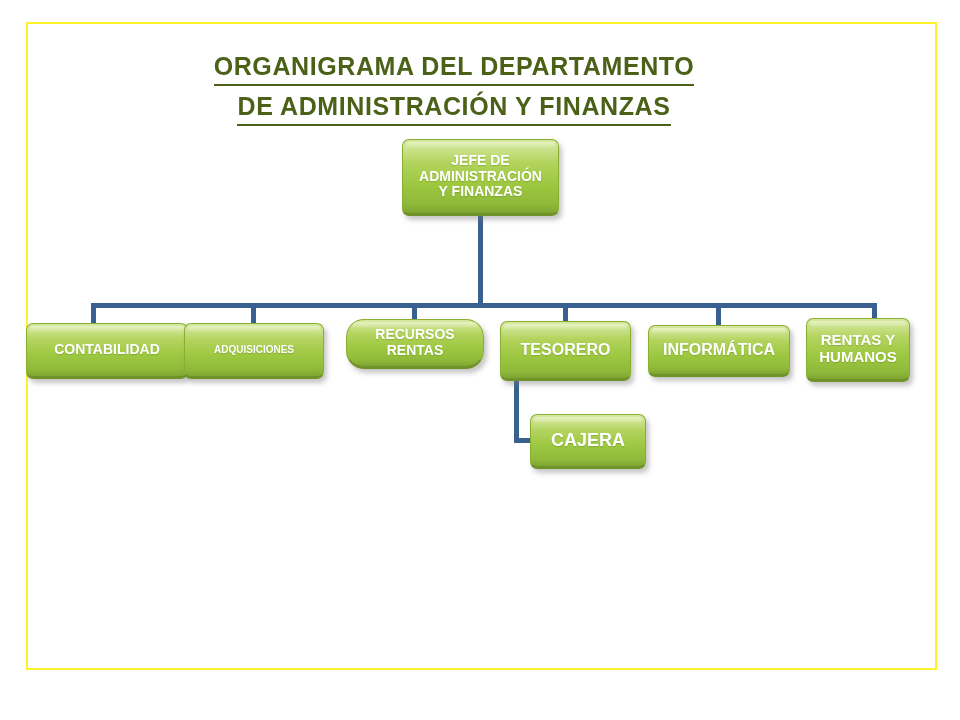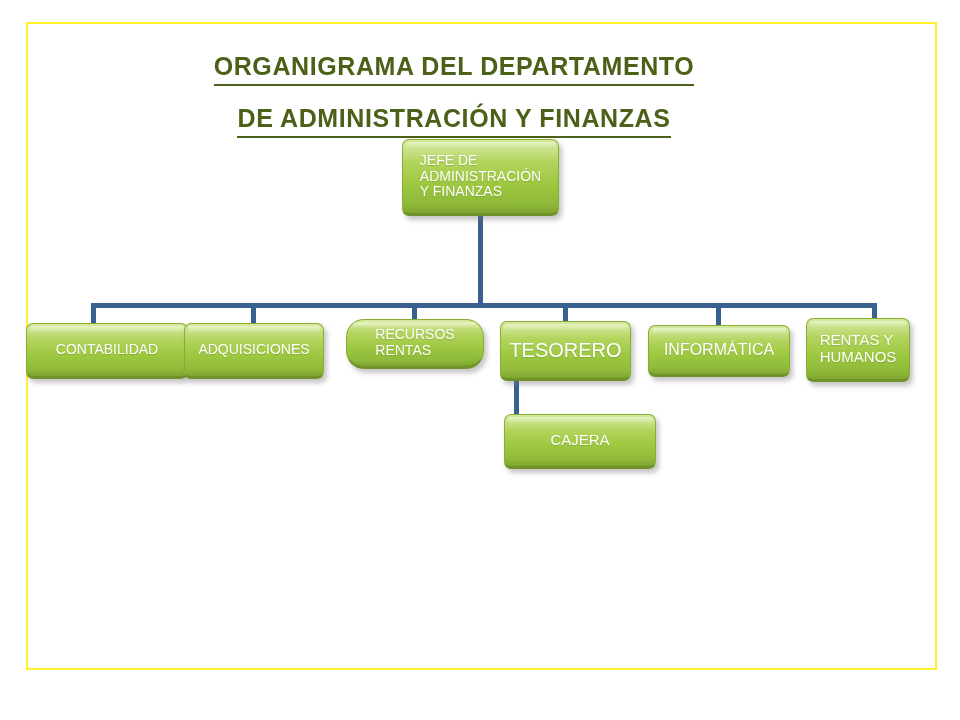--- a/index.html
+++ b/index.html
@@ -45,21 +45,21 @@
     font-weight: bold;
     letter-spacing: 0.6px;
     line-height: 33px;
   }
   #title .tline {
     display: inline-block;
     border-bottom: 2px solid #4c6118;
     padding-bottom: 1px;
     white-space: nowrap;
   }
-  #title .l2 { margin-top: 16px; text-align: center; }
+  #title .l2 { margin-top: 4px; text-align: center; }
 
   
   .conn {
     position: absolute;
     background: #38618f;
   }
   .conn-v { width: 5px; }
   .conn-h { height: 5px; }
 
   .elbow {
@@ -80,23 +80,23 @@
                 #b3d45e 30%,
                 #9cc73f 62%,
                 #8fb93a 88%,
                 #7fa531 100%);
     border: 1px solid #8aae33;
     border-bottom: 3px solid #6f9329;
     box-shadow: 3px 4px 5px rgba(120,120,120,0.42);
     display: flex;
     align-items: center;
     justify-content: center;
-    text-align: left;
+    text-align: center;
     color: #ffffff;
-    font-weight: normal;
+    font-weight: bold;
     line-height: 1.12;
     text-shadow: 0 1px 1px rgba(90,120,30,0.35);
     overflow: hidden;
   }
   .node::before {
     content: "";
     position: absolute;
     left: 3px;
     right: 3px;
     top: 2px;
@@ -107,26 +107,26 @@
   }
   .node .lbl {
     position: relative;
     z-index: 2;
     padding: 0 4px;
   }
 
   
   #n-root  { left: 402px; top: 139px; width: 157px; height: 77px; font-size: 14px; }
   #n-cont  { left: 26px;  top: 323px; width: 162px; height: 56px; font-size: 14px; }
-  #n-adq   { left: 184px; top: 323px; width: 140px; height: 56px; font-size: 14px; }
+  #n-adq   { left: 184px; top: 323px; width: 140px; height: 56px; font-size: 10px; }
   #n-rrhh  { left: 346px; top: 319px; width: 138px; height: 50px; font-size: 14px; border-radius: 18px; }
-  #n-teso  { left: 500px; top: 321px; width: 131px; height: 60px; font-size: 20px; }
+  #n-teso  { left: 500px; top: 321px; width: 131px; height: 60px; font-size: 16px; }
   #n-info  { left: 648px; top: 325px; width: 142px; height: 52px; font-size: 16px; }
   #n-rent  { left: 806px; top: 318px; width: 104px; height: 64px; font-size: 15px; }
-  #n-caja  { left: 504px; top: 414px; width: 152px; height: 55px; font-size: 15px; }
+  #n-caja  { left: 530px; top: 414px; width: 116px; height: 55px; font-size: 18px; }
 </style>
 </head>
 <body>
 
 <div id="slide">
 
   <div id="frame"></div>
 
   <div id="title">
     <div><span class="tline">ORGANIGRAMA  DEL  DEPARTAMENTO</span></div>

